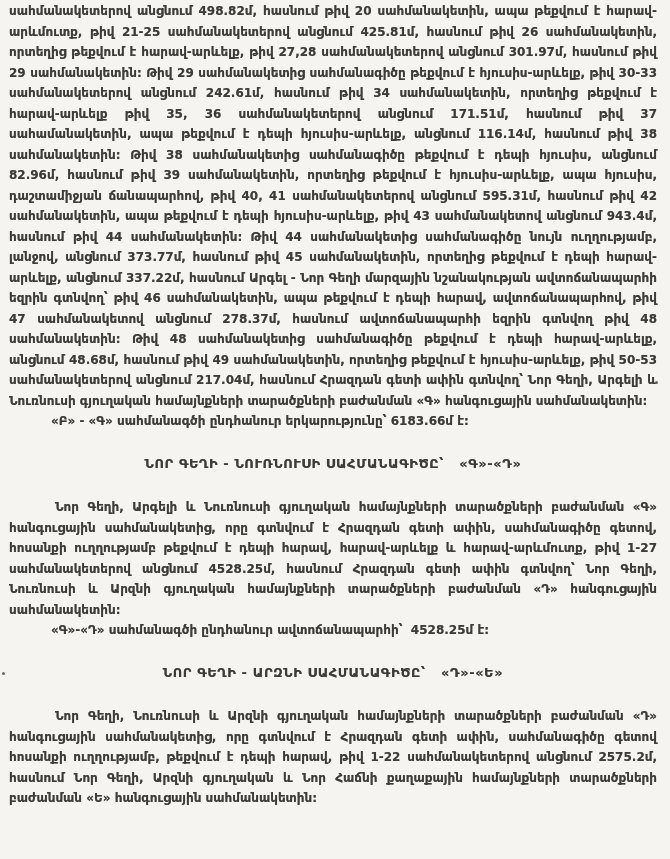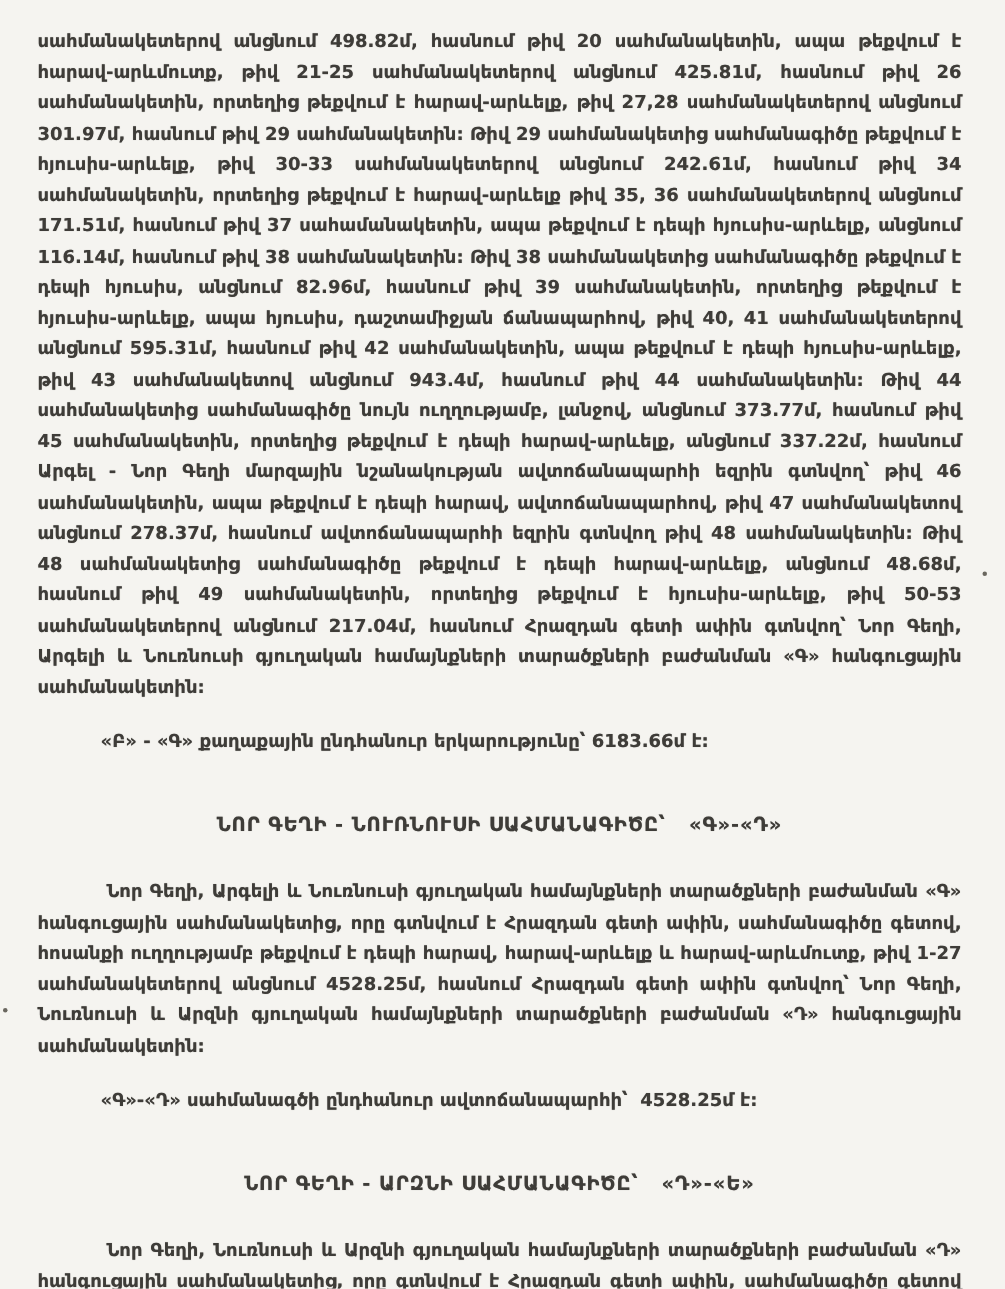--- a/index.html
+++ b/index.html
@@ -15,32 +15,32 @@
     top: 0; left: 0;
     width: 670px; height: 859px;
     padding: 1px 13px 0 9px;
     box-sizing: border-box;
     color: #3e3c38;
     font-size: 12px;
     font-weight: bold;
     line-height: 20.5px;
     text-shadow: 0 0 0.5px rgba(62,60,56,0.55);
   }
-  p { margin: 16px; }
+  p { margin: 0; }
   .body-par {
     text-align: justify;
   }
   .indent { text-indent: 46px; }
   .total-line {
     text-align: left;
     text-indent: 42px;
     white-space: pre-wrap;
   }
   .heading {
-    margin: 36px 0 23px 0;
+    margin: 22px 0 23px 0;
     font-size: 13px;
     font-weight: bold;
     text-align: center;
     letter-spacing: 0.6px;
     white-space: pre-wrap;
   }
   .artifact {
     position: absolute;
     background: #6a675f;
     border-radius: 50%;
@@ -48,21 +48,21 @@
   .artifact-1 { width: 3px; height: 3px; left: 655px; top: 381px; }
   .artifact-2 { width: 3px; height: 3px; left: 2px;  top: 672px; }
 </style>
 </head>
 <body>
 
 <div class="page">
 
   <p class="body-par">սահմանակետերով անցնում 498.82մ, հասնում թիվ 20 սահմանակետին, ապա թեքվում է հարավ-արևմուտք,  թիվ 21-25 սահմանակետերով անցնում 425.81մ, հասնում թիվ 26 սահմանակետին, որտեղից թեքվում է հարավ-արևելք, թիվ 27,28 սահմանակետերով անցնում 301.97մ, հասնում թիվ 29 սահմանակետին: Թիվ 29 սահմանակետից սահմանագիծը թեքվում է հյուսիս-արևելք, թիվ 30-33 սահմանակետերով անցնում 242.61մ, հասնում թիվ 34 սահմանակետին, որտեղից թեքվում է հարավ-արևելք թիվ 35, 36 սահմանակետերով անցնում 171.51մ, հասնում թիվ 37 սահամանակետին, ապա թեքվում է դեպի հյուսիս-արևելք, անցնում 116.14մ, հասնում թիվ 38 սահմանակետին: Թիվ 38 սահմանակետից սահմանագիծը թեքվում է դեպի հյուսիս, անցնում 82.96մ, հասնում թիվ 39 սահմանակետին, որտեղից թեքվում է հյուսիս-արևելք, ապա հյուսիս, դաշտամիջյան ճանապարհով, թիվ 40, 41 սահմանակետերով անցնում 595.31մ, հասնում թիվ 42 սահմանակետին, ապա թեքվում է դեպի հյուսիս-արևելք, թիվ 43 սահմանակետով անցնում 943.4մ, հասնում թիվ 44 սահմանակետին: Թիվ 44 սահմանակետից սահմանագիծը նույն ուղղությամբ, լանջով, անցնում 373.77մ, հասնում թիվ 45 սահմանակետին, որտեղից թեքվում է դեպի հարավ-արևելք, անցնում 337.22մ, հասնում Արգել - Նոր Գեղի մարզային նշանակության ավտոճանապարհի եզրին գտնվող՝ թիվ 46 սահմանակետին, ապա թեքվում է դեպի հարավ, ավտոճանապարհով, թիվ 47 սահմանակետով անցնում 278.37մ, հասնում ավտոճանապարհի եզրին գտնվող թիվ 48 սահմանակետին: Թիվ 48 սահմանակետից սահմանագիծը թեքվում է դեպի հարավ-արևելք, անցնում 48.68մ, հասնում թիվ 49 սահմանակետին, որտեղից թեքվում է հյուսիս-արևելք, թիվ 50-53 սահմանակետերով անցնում 217.04մ, հասնում Հրազդան  գետի ափին գտնվող՝ Նոր Գեղի, Արգելի և Նուռնուսի գյուղական համայնքների տարածքների բաժանման «Գ» հանգուցային սահմանակետին:</p>
 
-  <p class="total-line">«Բ» - «Գ» քաղաքային ընդհանուր երկարությունը՝ 6183.66մ է:</p>
+  <p class="total-line">«Բ» - «Գ» սահմանագծի ընդհանուր երկարությունը՝ 6183.66մ է:</p>
 
   <h2 class="heading">ՆՈՐ ԳԵՂԻ - ՆՈՒՌՆՈՒՍԻ ՍԱՀՄԱՆԱԳԻԾԸ՝   «Գ»-«Դ»</h2>
 
   <p class="body-par indent">Նոր Գեղի, Արգելի և Նուռնուսի գյուղական համայնքների տարածքների բաժանման «Գ» հանգուցային սահմանակետից, որը գտնվում է Հրազդան գետի ափին, սահմանագիծը գետով,  հոսանքի ուղղությամբ թեքվում է դեպի հարավ, հարավ-արևելք և հարավ-արևմուտք, թիվ 1-27 սահմանակետերով անցնում 4528.25մ, հասնում Հրազդան գետի ափին գտնվող՝ Նոր Գեղի,   Նուռնուսի և Արզնի գյուղական համայնքների տարածքների բաժանման «Դ» հանգուցային սահմանակետին:</p>
 
   <p class="total-line">«Գ»-«Դ» սահմանագծի ընդհանուր ավտոճանապարհի՝  4528.25մ է:</p>
 
   <h2 class="heading">ՆՈՐ ԳԵՂԻ - ԱՐԶՆԻ ՍԱՀՄԱՆԱԳԻԾԸ՝   «Դ»-«Ե»</h2>
 
   <p class="body-par indent">Նոր Գեղի, Նուռնուսի և Արզնի գյուղական համայնքների տարածքների բաժանման «Դ» հանգուցային սահմանակետից, որը գտնվում է Հրազդան գետի ափին, սահմանագիծը գետով հոսանքի ուղղությամբ, թեքվում է դեպի հարավ, թիվ 1-22 սահմանակետերով անցնում 2575.2մ,  հասնում Նոր Գեղի, Արզնի գյուղական և Նոր Հաճնի քաղաքային համայնքների տարածքների բաժանման «Ե» հանգուցային սահմանակետին:</p>

